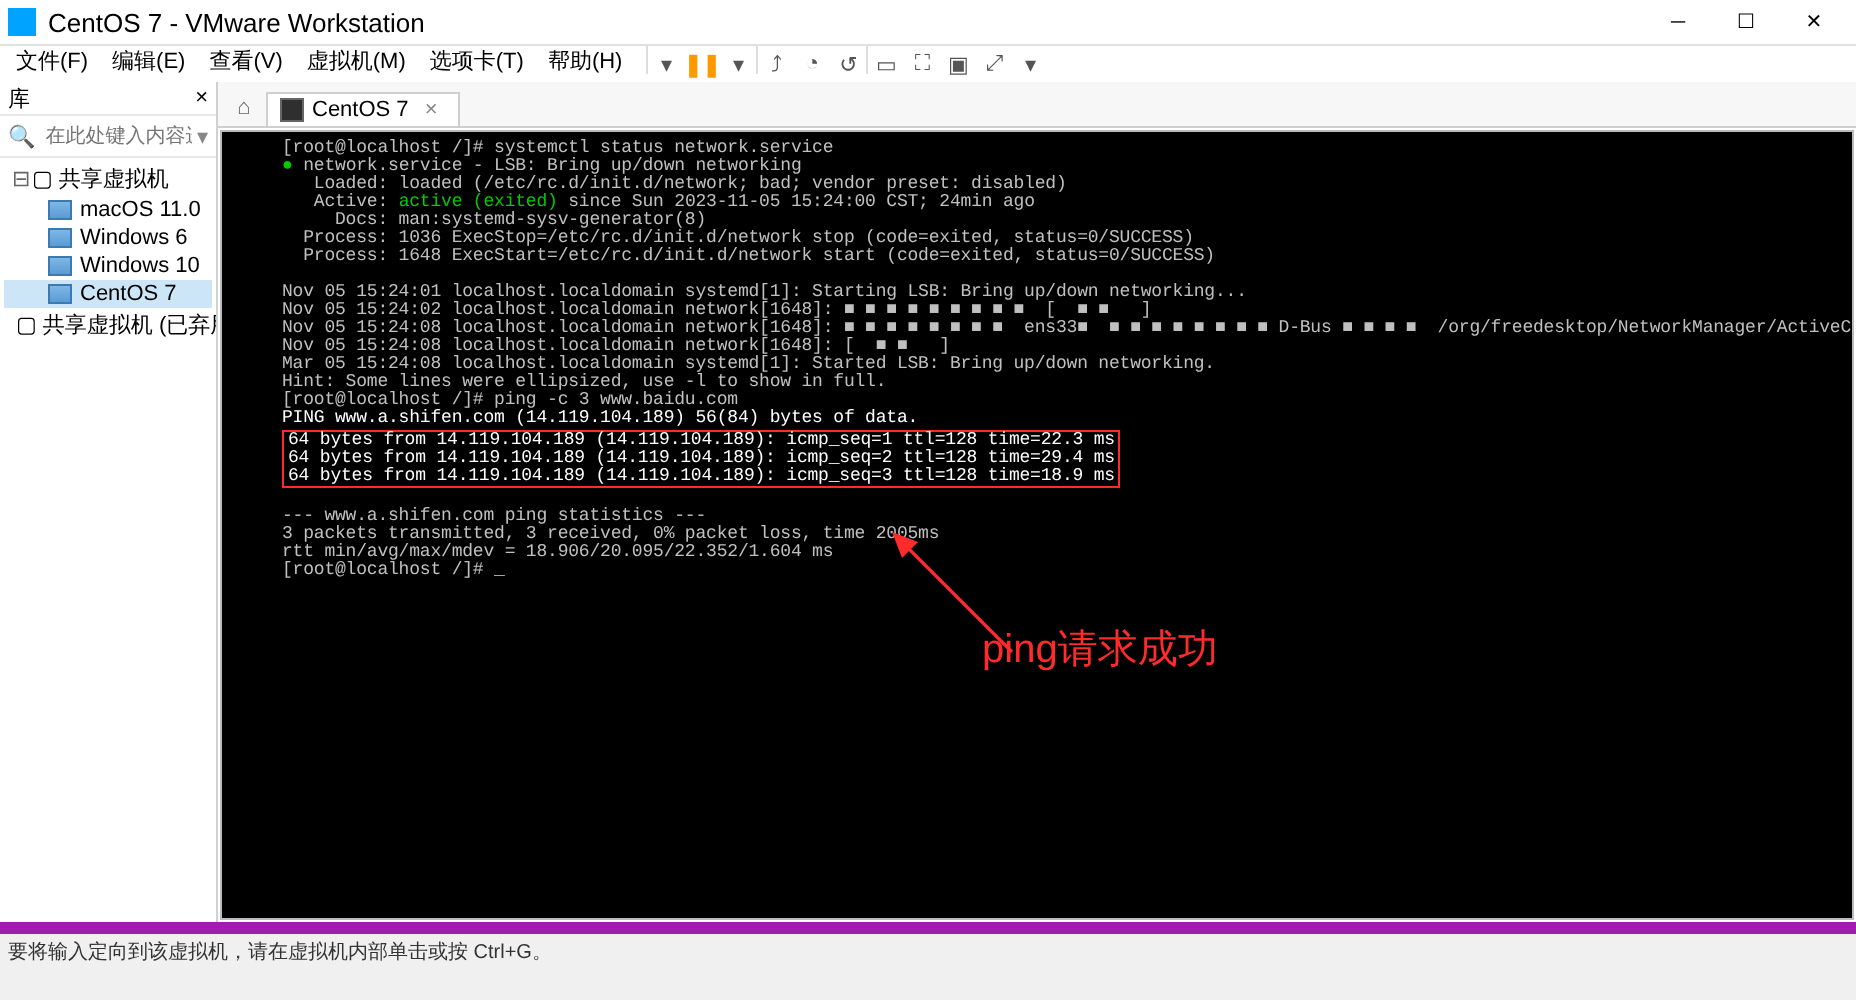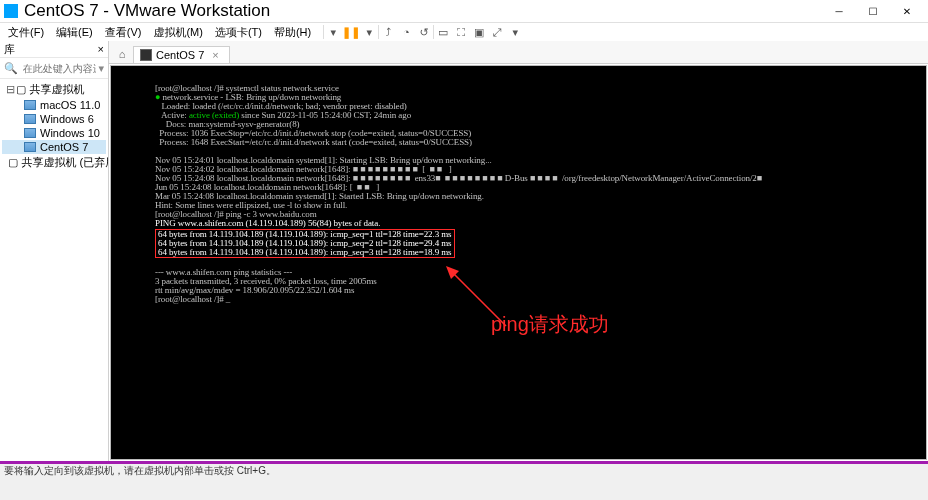--- a/index.html
+++ b/index.html
@@ -1,21 +1,21 @@
 <!DOCTYPE html>
 <html><head>
 <meta charset="utf-8">
 <style>
   html,body{margin:0;padding:0;width:928px;height:500px;font-family:"Microsoft YaHei","Segoe UI",Tahoma,sans-serif;font-size:11px;background:#f0f0f0;color:#000;overflow:hidden}
   .titlebar{height:22px;background:#fff;display:flex;align-items:center;padding:0 4px;border-bottom:1px solid #e0e0e0}
   .titlebar .icon{width:14px;height:14px;background:#00a3ff;margin-right:6px;display:inline-block}
-  .titlebar .title{flex:1;font-size:17px}
+  .titlebar .title{flex:1;font-size:13px}
   .win-controls{display:flex}
   .win-controls span{width:34px;height:20px;display:flex;align-items:center;justify-content:center;font-size:10px;cursor:pointer}
-  .menubar{height:18px;background:#fff;display:flex;align-items:center;padding:0 2px;font-size:11px}
+  .menubar{height:18px;background:#fff;display:flex;align-items:flex-start;padding:0 2px;font-size:11px}
   .menubar .mitem{padding:0 6px;cursor:pointer}
   .tool{width:18px;height:18px;display:flex;align-items:center;justify-content:center;font-size:11px;cursor:pointer;color:#555}
   .tool.sep{width:1px;background:#ddd;height:14px;cursor:default}
   .tool.orange{color:#f90;font-weight:bold}
   .body{display:flex;height:420px}
   .sidebar{width:108px;background:#fff;border-right:1px solid #d0d0d0;display:flex;flex-direction:column}
   .side-hdr{height:16px;display:flex;align-items:center;padding:0 4px;font-size:11px;border-bottom:1px solid #e8e8e8}
   .side-hdr .x{margin-left:auto;cursor:pointer}
   .search{height:20px;display:flex;align-items:center;padding:0 4px;border-bottom:1px solid #e8e8e8}
   .search input{flex:1;border:none;outline:none;font-size:10px;color:#888;height:14px;width:66px}
@@ -26,27 +26,27 @@
   .tree .pc{width:10px;height:8px;display:inline-block;margin-right:4px;background:linear-gradient(#7fb6e6,#5a9bd4);border:1px solid #3a7ab0}
   .tree .sel{background:#cde6f7}
   .tabrow{height:22px;background:#f7f7f7;display:flex;align-items:flex-end;border-bottom:1px solid #cfcfcf;padding-left:4px}
   .tabrow .home{width:18px;height:18px;display:flex;align-items:center;justify-content:center;cursor:pointer;color:#666;margin-right:2px}
   .tab{background:#fff;border:1px solid #cfcfcf;border-bottom:none;padding:2px 10px 2px 6px;font-size:11px;display:flex;align-items:center;cursor:pointer}
   .tab .dot{width:10px;height:10px;background:#2f2f2f;border:1px solid #666;margin-right:4px}
   .tab .x{margin-left:8px;color:#888}
   .main{flex:1;display:flex;flex-direction:column;background:#fff}
   .term-wrap{flex:1;position:relative;overflow:hidden;border:1px solid #bbb;margin:1px}
   .term{position:absolute;inset:0;background:#000;padding:4px 0 0 30px;overflow:hidden}
-  .term pre{margin:14px;font-family:Liberation Serif, serif;font-size:9px;line-height:9px;color:#c0c0c0;letter-spacing:-0.1px}
+  .term pre{margin:0;font-family:Liberation Mono, monospace;font-size:9px;line-height:9px;color:#c0c0c0;letter-spacing:-0.1px}
   .g{color:#00cc00} .w{color:#fff}
   .redbox{border:1.5px solid #ff2a2a;padding:0 2px;margin:1px 0;display:inline-block}
   .annot{position:absolute;color:#ff2a2a;font-size:20px;font-family:"Microsoft YaHei",sans-serif}
   .arrow{position:absolute;width:70px;height:70px}
   .arrow svg{width:100%;height:100%}
-  .status{height:16px;background:#f0f0f0;border-top:3px solid #a21caf;font-size:10px;display:flex;align-items:flex-start;padding:0 4px;color:#333}
+  .status{height:16px;background:#f0f0f0;border-top:6px solid #a21caf;font-size:10px;display:flex;align-items:flex-end;padding:0 4px;color:#333}
 </style>
 </head>
 <body>
 
 <div class="titlebar">
   <span class="icon"></span>
   <span class="title">CentOS 7 - VMware Workstation</span>
   <div class="win-controls">
     <span>─</span>
     <span>☐</span>
@@ -134,21 +134,21 @@
 <span class="g">●</span> network.service - LSB: Bring up/down networking
 <span>   Loaded: loaded (/etc/rc.d/init.d/network; bad; vendor preset: disabled)</span>
 <span>   Active: </span><span class="g">active (exited)</span><span> since Sun 2023-11-05 15:24:00 CST; 24min ago</span>
 <span>     Docs: man:systemd-sysv-generator(8)</span>
 <span>  Process: 1036 ExecStop=/etc/rc.d/init.d/network stop (code=exited, status=0/SUCCESS)</span>
 <span>  Process: 1648 ExecStart=/etc/rc.d/init.d/network start (code=exited, status=0/SUCCESS)</span>
 <span></span>
 <span>Nov 05 15:24:01 localhost.localdomain systemd[1]: Starting LSB: Bring up/down networking...</span>
 <span>Nov 05 15:24:02 localhost.localdomain network[1648]: ■ ■ ■ ■ ■ ■ ■ ■ ■  [  ■ ■   ]</span>
 <span>Nov 05 15:24:08 localhost.localdomain network[1648]: ■ ■ ■ ■ ■ ■ ■ ■  ens33■  ■ ■ ■ ■ ■ ■ ■ ■ D-Bus ■ ■ ■ ■  /org/freedesktop/NetworkManager/ActiveConnection/2■</span>
-<span>Jun 05 15:24:08 localhost.localdomain network[1648]: [  ■ ■   ]</span>
+<span>Nov 05 15:24:08 localhost.localdomain network[1648]: [  ■ ■   ]</span>
 <span>Mar 05 15:24:08 localhost.localdomain systemd[1]: Started LSB: Bring up/down networking.</span>
 <span>Hint: Some lines were ellipsized, use -l to show in full.</span>
 <span>[root@localhost /]# ping -c 3 www.baidu.com</span>
 <span class="w">PING www.a.shifen.com (14.119.104.189) 56(84) bytes of data.</span>
 <span class="redbox"><span class="w">64 bytes from 14.119.104.189 (14.119.104.189): icmp_seq=1 ttl=128 time=22.3 ms</span>
 <span class="w">64 bytes from 14.119.104.189 (14.119.104.189): icmp_seq=2 ttl=128 time=29.4 ms</span>
 <span class="w">64 bytes from 14.119.104.189 (14.119.104.189): icmp_seq=3 ttl=128 time=18.9 ms</span></span>
 <span></span>
 <span>--- www.a.shifen.com ping statistics ---</span>
 <span>3 packets transmitted, 3 received, 0% packet loss, time 2005ms</span>

